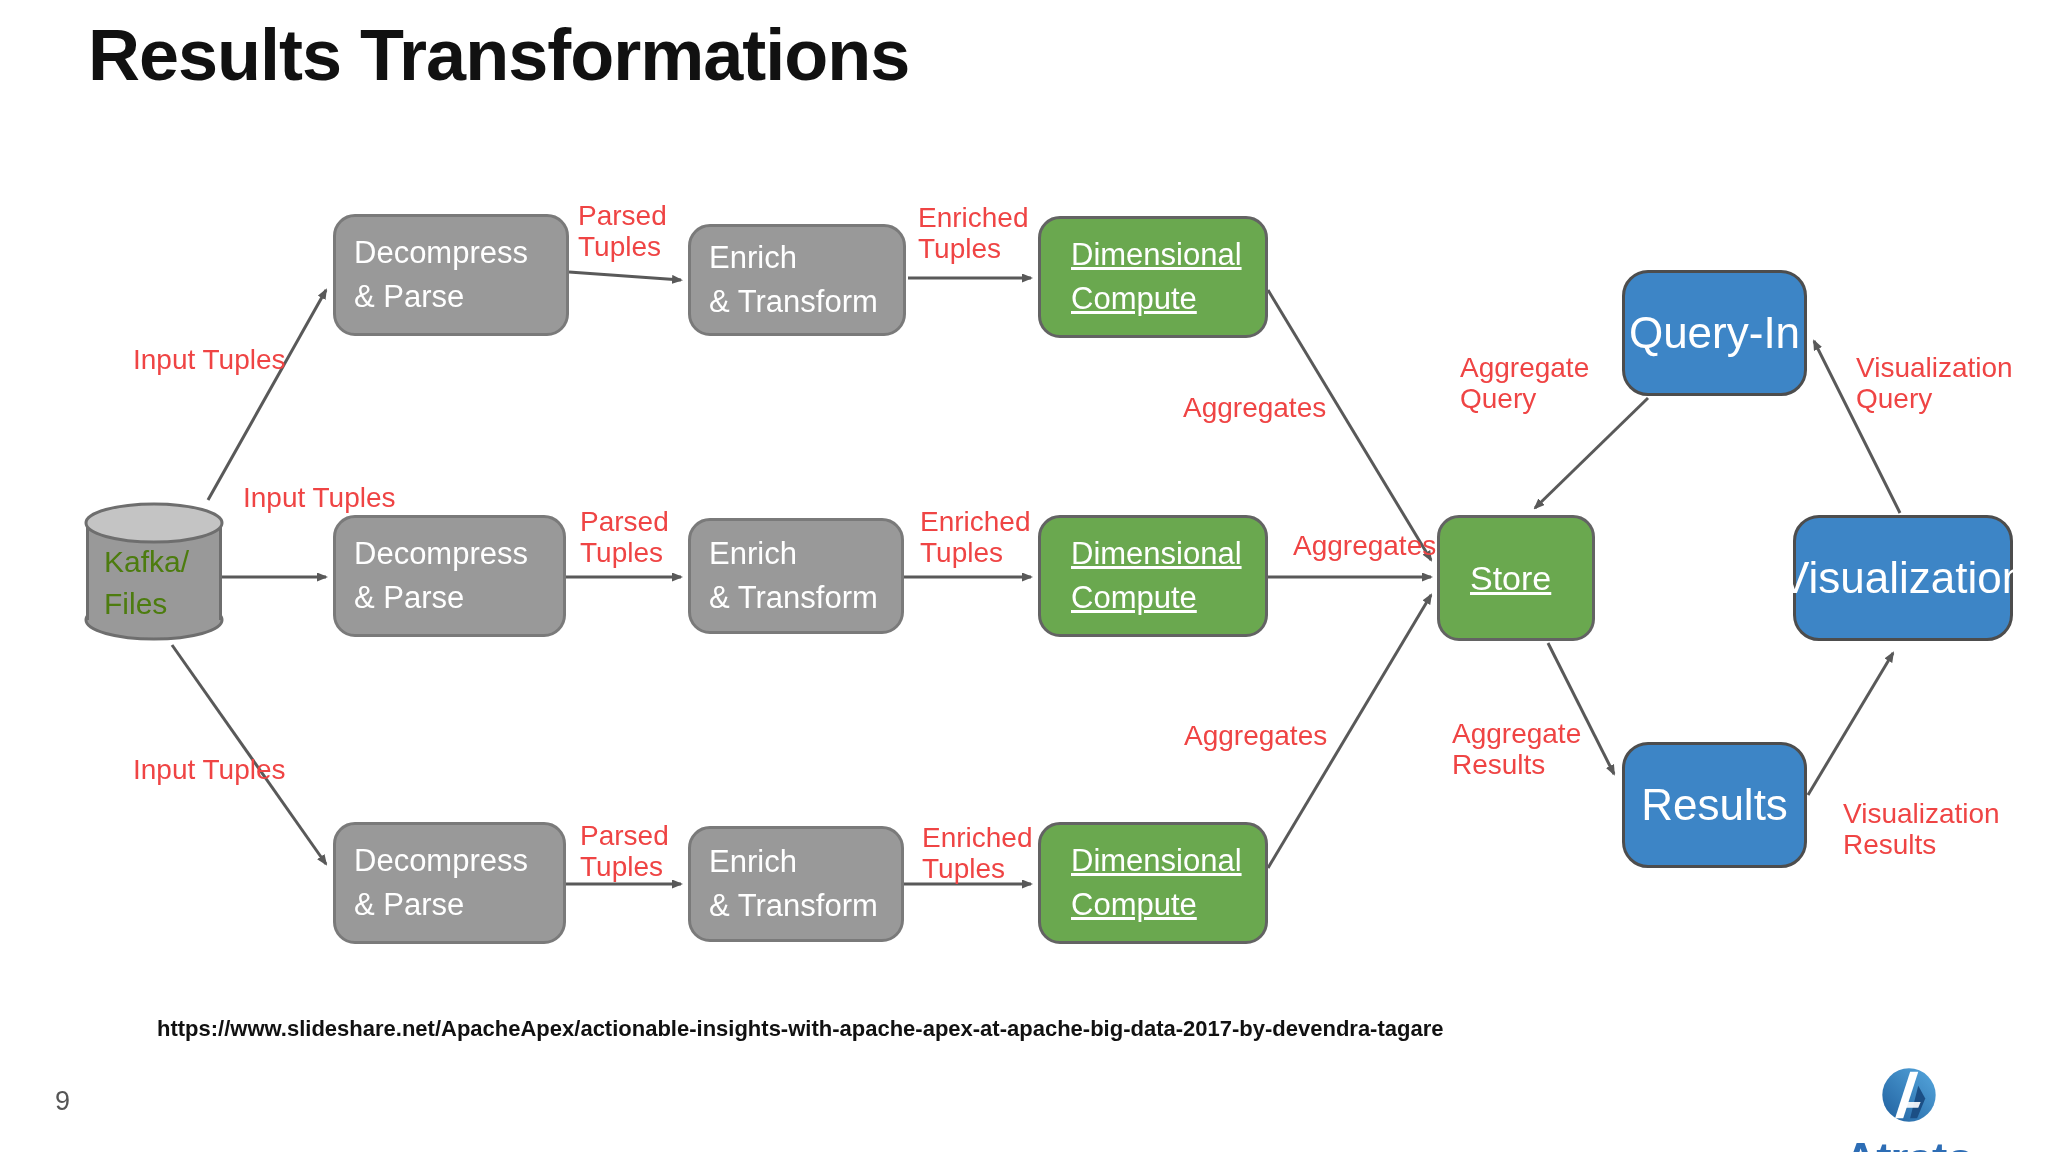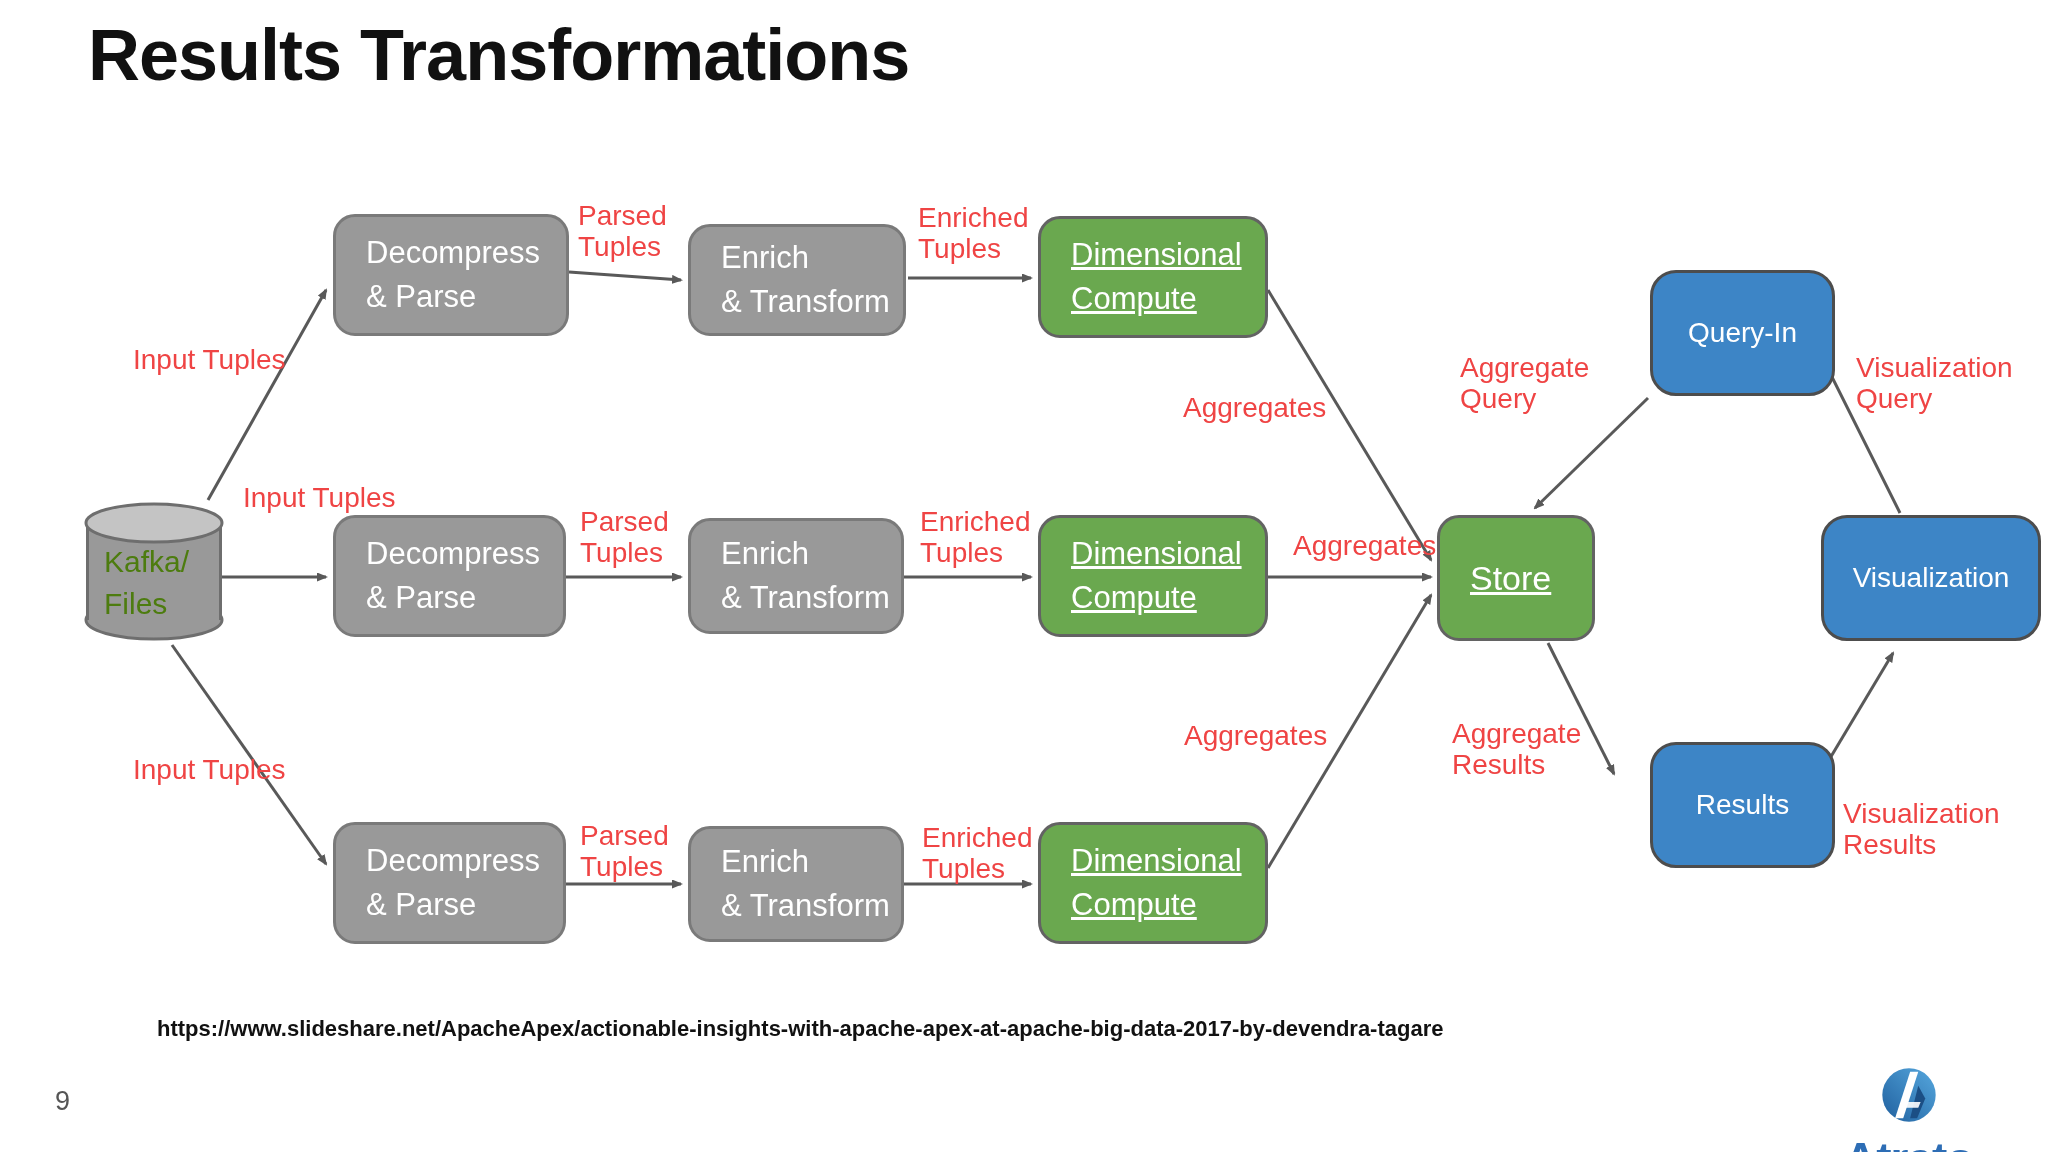--- a/index.html
+++ b/index.html
@@ -15,26 +15,26 @@
   }
   
   #arrow-layer{left:0;top:0;width:2048px;height:1152px;}
   
   .node{
     position:absolute;color:#ffffff;white-space:pre-line;
     border:3px solid #6e6e6e;box-sizing:border-box;
     display:flex;align-items:center;
   }
   .node.gray{background:#999999;border-color:#7a7a7a;border-radius:22px;
-    font-size:31px;line-height:44px;padding-left:30px;}
+    font-size:31px;line-height:44px;padding-left:18px;}
   .node.green{background:#6aa84f;border-color:#636363;border-radius:22px;
     font-size:31px;line-height:44px;padding-left:30px;text-decoration:underline;}
   .node.green.center-sm{font-size:34px;}
   .node.blue{background:#3d85c6;border-color:#4d4d4d;border-radius:26px;
-    font-size:28px;justify-content:center;text-align:center;margin-left:28px;}
+    font-size:44px;justify-content:center;text-align:center;}
   #box-dp1{left:333px;top:214px;width:236px;height:122px;}
   #box-dp2{left:333px;top:515px;width:233px;height:122px;}
   #box-dp3{left:333px;top:822px;width:233px;height:122px;}
   #box-en1{left:688px;top:224px;width:218px;height:112px;}
   #box-en2{left:688px;top:518px;width:216px;height:116px;}
   #box-en3{left:688px;top:826px;width:216px;height:116px;}
   #box-dc1{left:1038px;top:216px;width:230px;height:122px;}
   #box-dc2{left:1038px;top:515px;width:230px;height:122px;}
   #box-dc3{left:1038px;top:822px;width:230px;height:122px;}
   #box-store{left:1437px;top:515px;width:158px;height:126px;}

